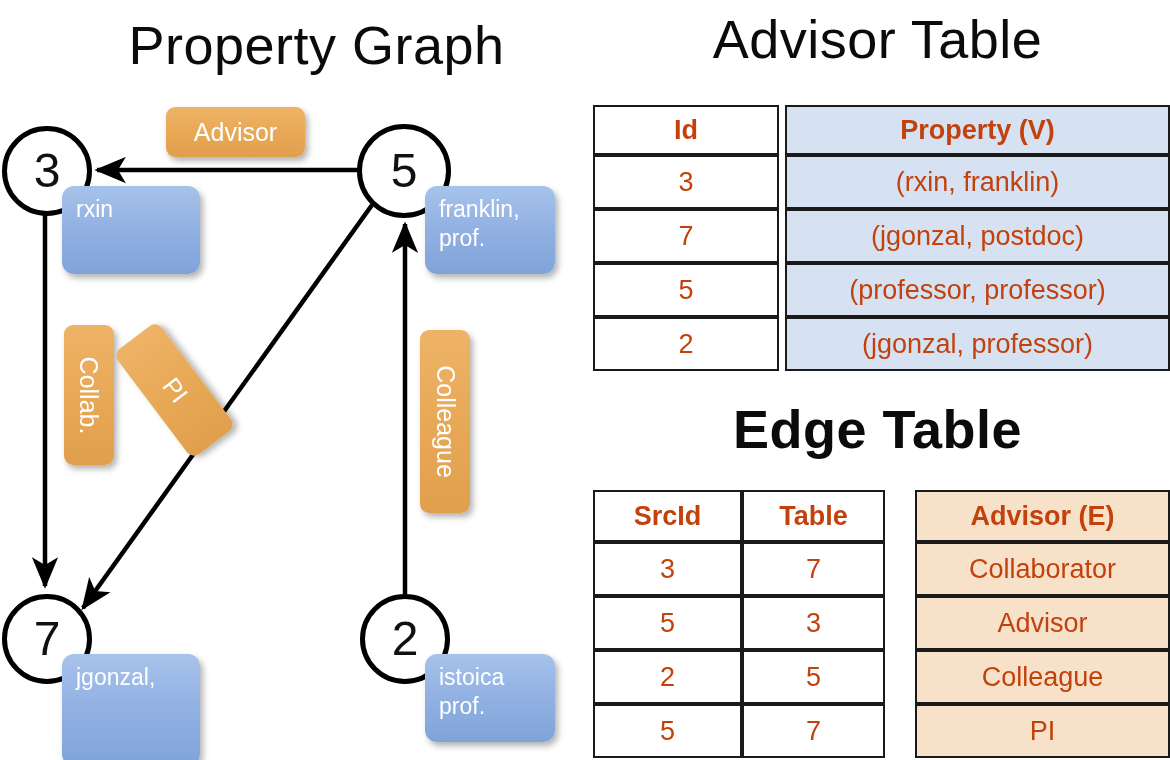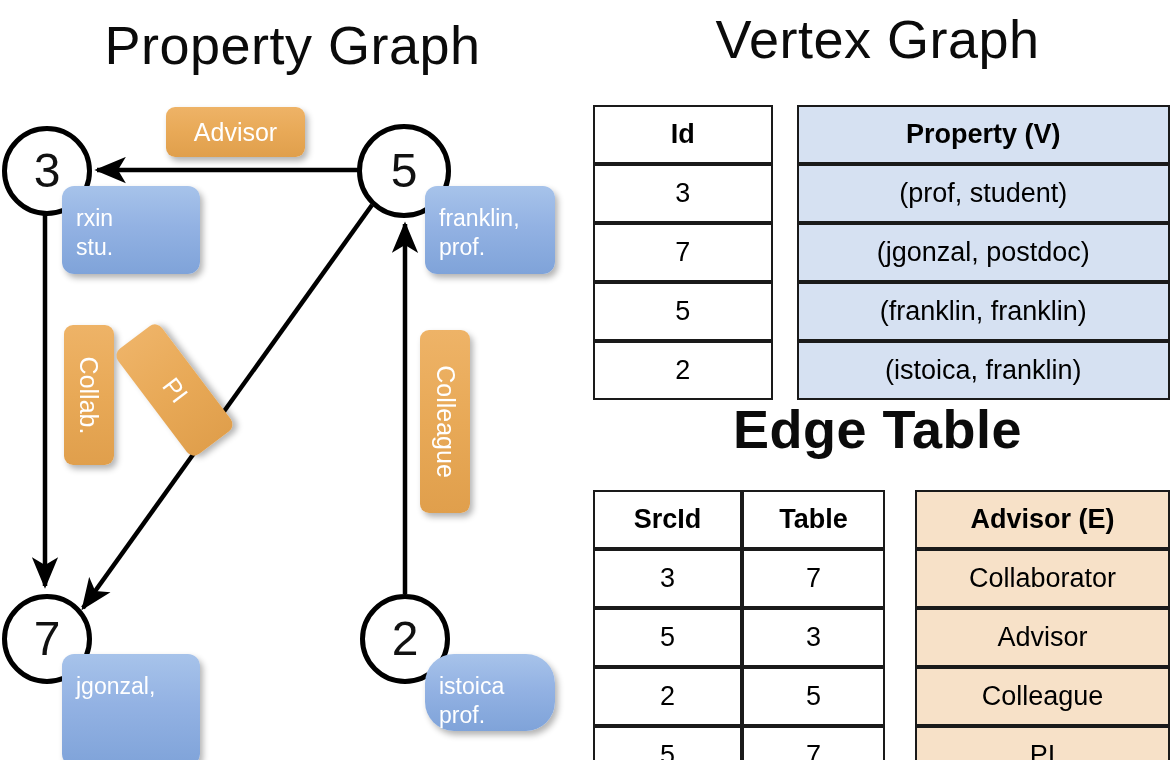--- a/index.html
+++ b/index.html
@@ -20,21 +20,21 @@
   .title {
     position: absolute;
     font-family: "Liberation Sans", sans-serif;
     font-weight: 300;
     font-size: 54px;
     letter-spacing: 0.5px;
     color: #0b0b0b;
     white-space: nowrap;
     text-align: center;
   }
-  #title-property-graph { left: 0;   top: 14px;  width: 585px; }
+  #title-property-graph { left: 0;   top: 14px;  width: 585px; padding-left: 24px; }
   #title-vertex-table   { left: 585px; top: 8px;  width: 585px; }
   #title-edge-table     { left: 585px; top: 398px; width: 585px; font-weight: bold; }
 
   
   #graph-panel {
     position: absolute;
     left: 0; top: 0;
     width: 585px; height: 760px;
   }
   #graph-edges {
@@ -63,21 +63,21 @@
   .prop-box {
     position: absolute;
     border-radius: 12px;
     background: linear-gradient(to bottom, #a7c3ea 0%, #93b2e3 45%, #7fa3d9 100%);
     box-shadow: 3px 4px 6px rgba(0,0,0,0.30);
     color: #ffffff;
     font-size: 23px;
     font-weight: 300;
     font-family: "Liberation Sans", sans-serif;
     line-height: 1.28;
-    padding: 18px 0 0 14px;
+    padding: 9px 0 0 14px;
     box-sizing: border-box;
     z-index: 4;
   }
   .prop-box span { display:block; }
 
   .edge-label {
     position: absolute;
     border-radius: 9px;
     background: linear-gradient(to bottom, #eeb367 0%, #e8a957 50%, #e09f4c 100%);
     box-shadow: 3px 4px 6px rgba(0,0,0,0.30);
@@ -103,41 +103,41 @@
     border-collapse: separate;
     border-spacing: 0;
     font-family: "Liberation Sans", sans-serif;
     table-layout: fixed;
   }
   .tbl td, .tbl th {
     border: 2px solid #1a1a1a;
     text-align: center;
     font-weight: 300;
     font-size: 27px;
-    color: #000000;
-    padding: 12px;
+    color: #c2410c;
+    padding: 0;
     box-sizing: border-box;
   }
   .tbl th {
     font-weight: bold;
     font-size: 27px;
   }
   .cell-v { background: #d6e1f2; }
   .cell-e { background: #f7e1c8; }
   .cell-plain { background: #ffffff; }
   .gapcol { border: none !important; background: transparent !important; width: 6px; padding:0; }
 
   #vertex-table { left: 593px; top: 105px; }
   #edge-table   { left: 593px; top: 490px; }
 </style>
 </head>
 <body>
 
 <div class="title" id="title-property-graph">Property Graph</div>
-<div class="title" id="title-vertex-table">Vertex Graph</div>
+<div class="title" id="title-vertex-table">Advisor Table</div>
 <div class="title" id="title-edge-table">Edge Table</div>
 
 <div id="graph-panel">
 
   <svg id="graph-edges" viewBox="0 0 585 760" xmlns="http://www.w3.org/2000/svg">
     <defs>
       <marker id="arrowhead" viewBox="0 0 12 10" refX="11" refY="5" markerWidth="7" markerHeight="6" orient="auto-start-reverse">
         <path d="M0,0 L12,5 L0,10 L3,5 Z" fill="#000"></path>
       </marker>
     </defs>
@@ -151,30 +151,29 @@
     <path d="M 405,594 L 405,224" stroke="#000" stroke-width="4.5" fill="none" marker-end="url(#arrowhead)"></path>
   </svg>
 
   <div class="node-circle" style="left:2px;  top:126px; width:90px;  height:90px;">3</div>
   <div class="node-circle" style="left:357px; top:124px; width:94px; height:94px;">5</div>
   <div class="node-circle" style="left:2px;  top:594px; width:90px;  height:90px;">7</div>
   <div class="node-circle" style="left:360px; top:594px; width:90px; height:90px;">2</div>
 
   <div class="prop-box" style="left:62px; top:186px; width:138px; height:88px;">
     <span>rxin</span>
-    <span>stu.</span>
   </div>
   <div class="prop-box" style="left:425px; top:186px; width:130px; height:88px;">
     <span>franklin,</span>
     <span>prof.</span>
   </div>
   <div class="prop-box" style="left:62px; top:654px; width:138px; height:112px;">
     <span>jgonzal,</span>
   </div>
-  <div class="prop-box" style="left:425px; top:654px; width:130px; height:77px;border-radius:29px;">
+  <div class="prop-box" style="left:425px; top:654px; width:130px; height:88px;">
     <span>istoica</span>
     <span>prof.</span>
   </div>
 
   <div class="edge-label" style="left:166px; top:107px; width:139px; height:50px;">
     <span>Advisor</span>
   </div>
 
   <div class="edge-label vert" style="left:64px; top:325px; width:50px; height:140px;">
     <span>Collab.</span>
@@ -199,36 +198,36 @@
     <tr>
       <th class="cell-plain" style="height:50px;">Id</th>
       <td class="gapcol"></td>
       <th class="cell-v" style="height:50px;">Property (V)</th>
     </tr>
   </thead>
   <tbody>
     <tr>
       <td class="cell-plain" style="height:54px;">3</td>
       <td class="gapcol"></td>
-      <td class="cell-v" style="height:54px;">(prof, student)</td>
+      <td class="cell-v" style="height:54px;">(rxin, franklin)</td>
     </tr>
     <tr>
       <td class="cell-plain" style="height:54px;">7</td>
       <td class="gapcol"></td>
       <td class="cell-v" style="height:54px;">(jgonzal, postdoc)</td>
     </tr>
     <tr>
       <td class="cell-plain" style="height:54px;">5</td>
       <td class="gapcol"></td>
-      <td class="cell-v" style="height:54px;">(franklin, franklin)</td>
+      <td class="cell-v" style="height:54px;">(professor, professor)</td>
     </tr>
     <tr>
       <td class="cell-plain" style="height:54px;">2</td>
       <td class="gapcol"></td>
-      <td class="cell-v" style="height:54px;">(istoica, franklin)</td>
+      <td class="cell-v" style="height:54px;">(jgonzal, professor)</td>
     </tr>
   </tbody>
 </table>
 
 <table class="tbl" id="edge-table">
   <colgroup>
     <col style="width:149px">
     <col style="width:143px">
     <col class="gapcol" style="width:30px">
     <col style="width:255px">

